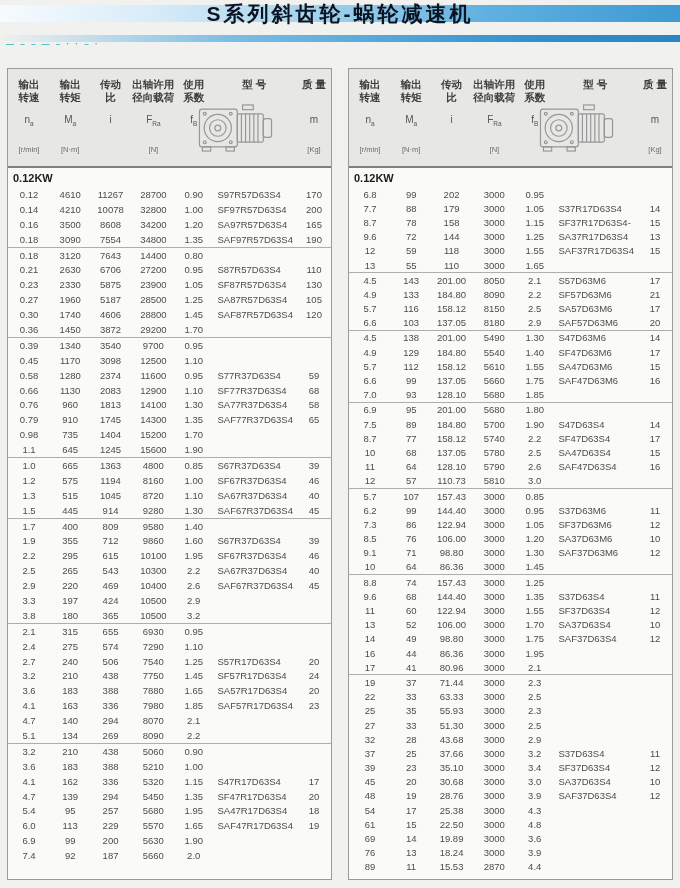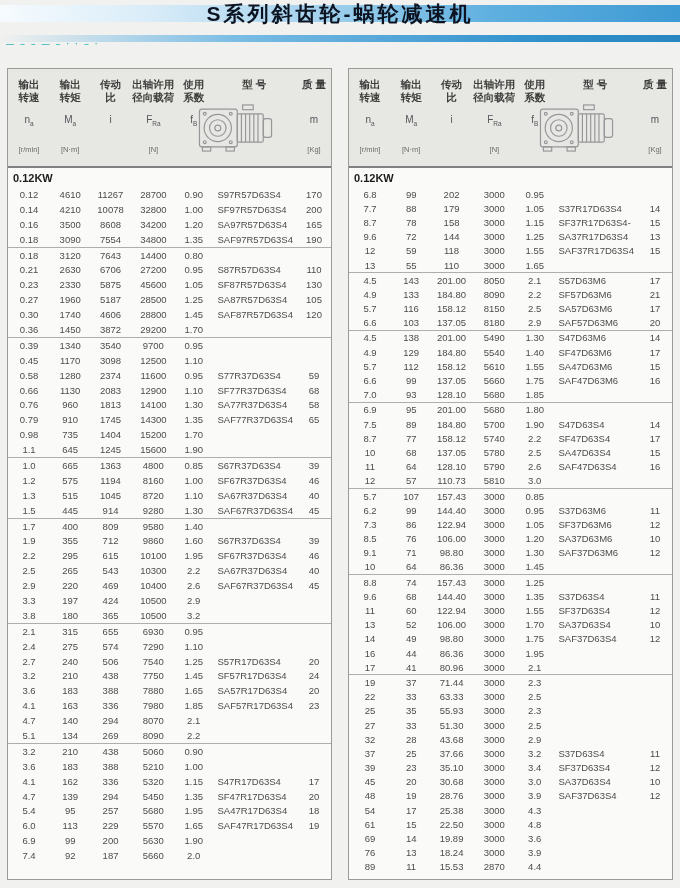--- a/index.html
+++ b/index.html
@@ -229,21 +229,21 @@
               <div class="tcell c2">6706</div>
               <div class="tcell c3">27200</div>
               <div class="tcell c4">0.95</div>
               <div class="tcell c5">S87R57D63S4</div>
               <div class="tcell c6">110</div>
             </div>
             <div class="trow">
               <div class="tcell c0">0.23</div>
               <div class="tcell c1">2330</div>
               <div class="tcell c2">5875</div>
-              <div class="tcell c3">45600</div>
+              <div class="tcell c3">23900</div>
               <div class="tcell c4">1.05</div>
               <div class="tcell c5">SF87R57D63S4</div>
               <div class="tcell c6">130</div>
             </div>
             <div class="trow">
               <div class="tcell c0">0.27</div>
               <div class="tcell c1">1960</div>
               <div class="tcell c2">5187</div>
               <div class="tcell c3">28500</div>
               <div class="tcell c4">1.25</div>

